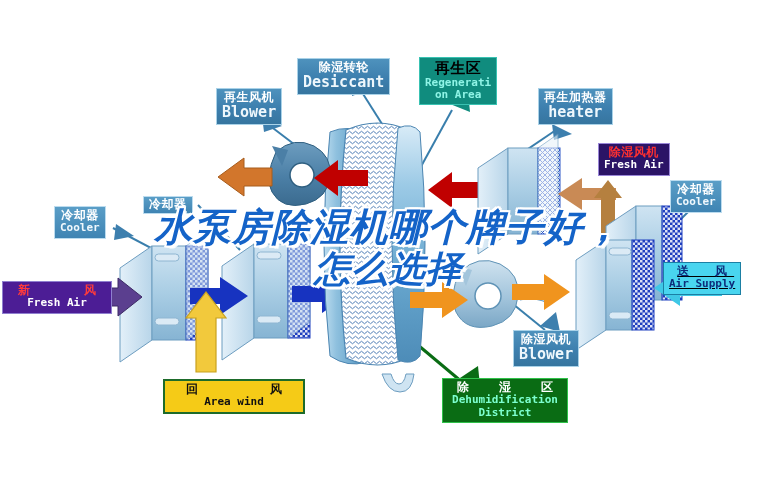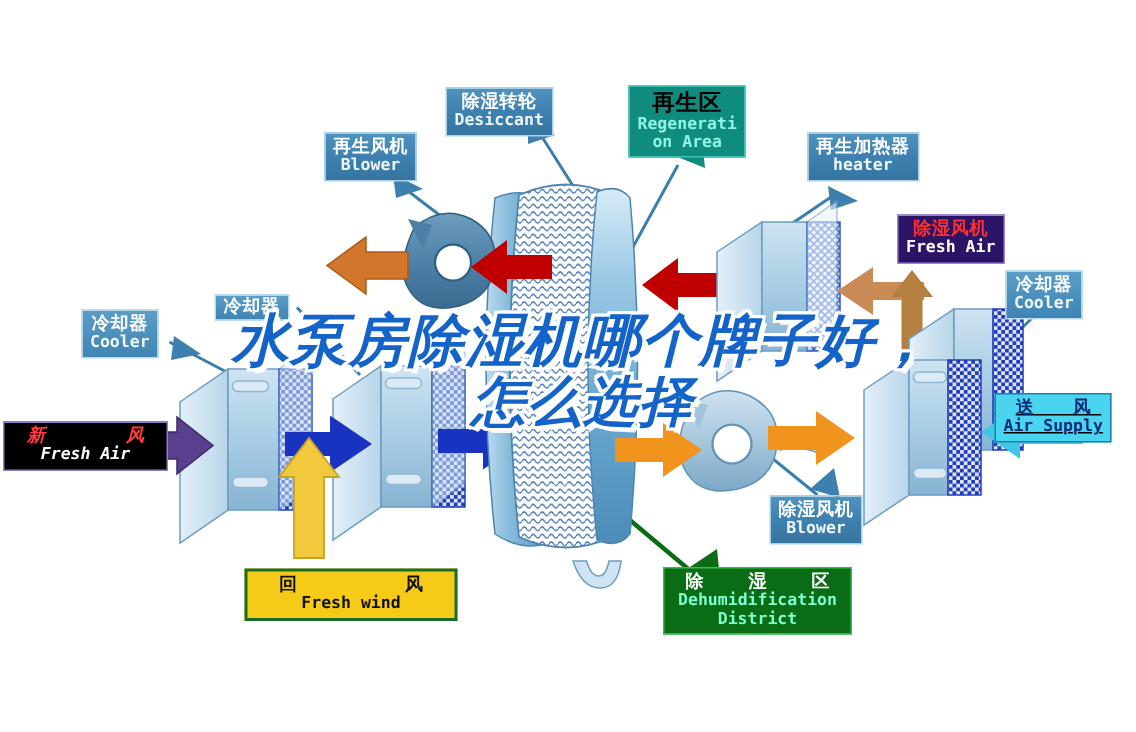--- a/index.html
+++ b/index.html
@@ -17,21 +17,21 @@
     white-space:nowrap;
     padding:2px 5px 3px 5px;
     z-index:30;
   }
   .lbl .cn { display:block; font-family:"DejaVu Sans", sans-serif; font-weight:bold; letter-spacing:.5px; }
   .lbl .en { display:block; font-family:"DejaVu Sans Mono","Liberation Mono", monospace; font-weight:bold; letter-spacing:0px; }
 
   
   .steel { background:linear-gradient(180deg,#4e92bd 0%,#3d7fae 55%,#36759f 100%); border:1px solid #a9d2e8; }
   .steel .cn { color:#ffffff; font-size:12px; }
-  .steel .en { color:#eef7fc; font-size:11px; }
+  .steel .en { color:#eef7fc; font-size:15px; }
 
   .steel2 { background:linear-gradient(180deg,#5a9ec7 0%,#3f84b3 100%); border:1px solid #bcdcef; }
   .steel2 .cn { color:#ffffff; font-size:12px; }
   .steel2 .en { color:#f0f8fd; font-size:11px; }
 
   
   .orange { background:linear-gradient(180deg,#d4782e 0%,#c06a25 100%); border:2px solid #5a3313; }
   .orange .cn { color:#ffffff; font-size:12px; }
   .orange .en { color:#ffe9c9; font-size:11px; }
 
@@ -39,21 +39,21 @@
   .teal { background:#108c7e; border:1px solid #39c2b2; }
   .teal .cn { color:#000000; font-size:15px; }
   .teal .en { color:#8ff4e6; font-size:11px; }
 
   
   .green { background:#0a6c14; border:1px solid #2fc24a; }
   .green .cn { color:#ffffff; font-size:12px; letter-spacing:9px; padding-left:9px; }
   .green .en { color:#7dffd0; font-size:11px; }
 
   
-  .purple { background:#000000; border:1px solid #8f7fd0;font-style:italic; }
+  .purple { background:#4c1d95; border:1px solid #8f7fd0; }
   .purple .cn { color:#ff3b3b; font-size:12px; letter-spacing:10px; padding-left:10px; }
   .purple .en { color:#ffffff; font-size:11px; }
 
   .purple2 { background:#2b1466; border:1px solid #9a86d8; }
   .purple2 .cn { color:#ff3030; font-size:12px; }
   .purple2 .en { color:#ffffff; font-size:11px; }
 
   
   .yellow { background:#f5cb17; border:2px solid #1d6b2a; }
   .yellow .cn { color:#111111; font-size:12px; letter-spacing:16px; padding-left:16px; }
@@ -313,21 +313,21 @@
     <span class="en">Cooler</span>
   </div>
 
   <div class="lbl purple" style="left:2px; top:281px;">
     <span class="cn">新　　风</span>
     <span class="en">Fresh Air</span>
   </div>
 
   <div class="lbl yellow" style="left:163px; top:379px;">
     <span class="cn">回　　风</span>
-    <span class="en">Fresh wind</span>
+    <span class="en">Area wind</span>
   </div>
 
   <div class="lbl steel" style="left:513px; top:330px;">
     <span class="cn">除湿风机</span>
     <span class="en">Blower</span>
   </div>
 
   <div class="lbl green" style="left:442px; top:378px;">
     <span class="cn">除　湿　区</span>
     <span class="en">Dehumidification</span>

